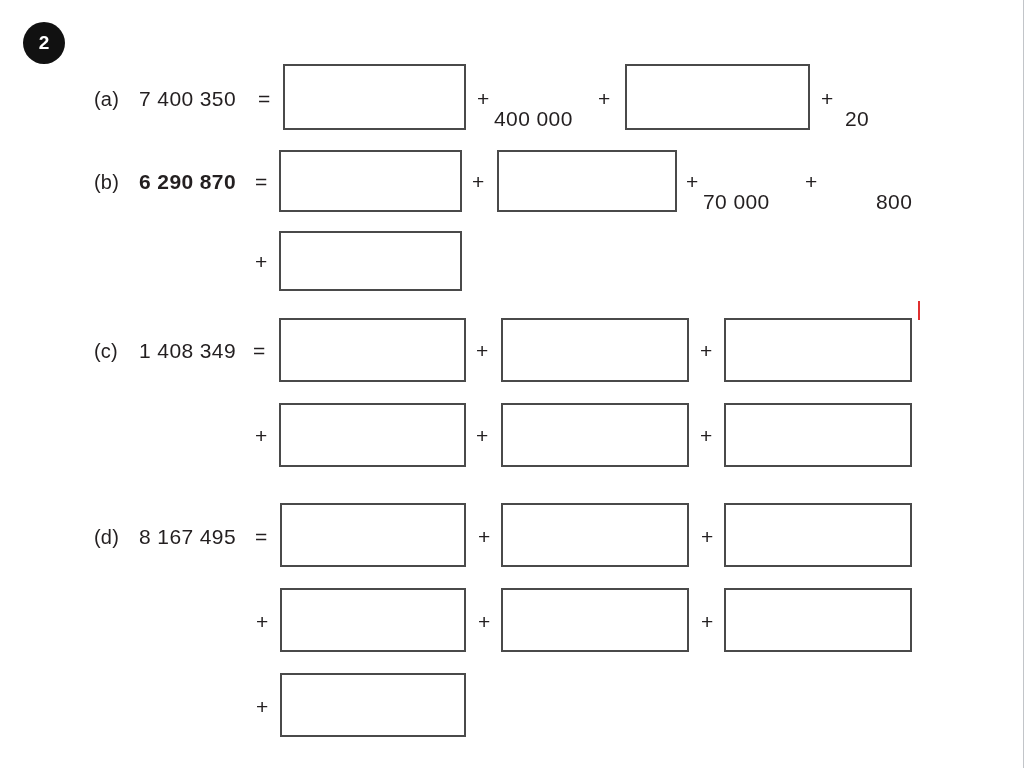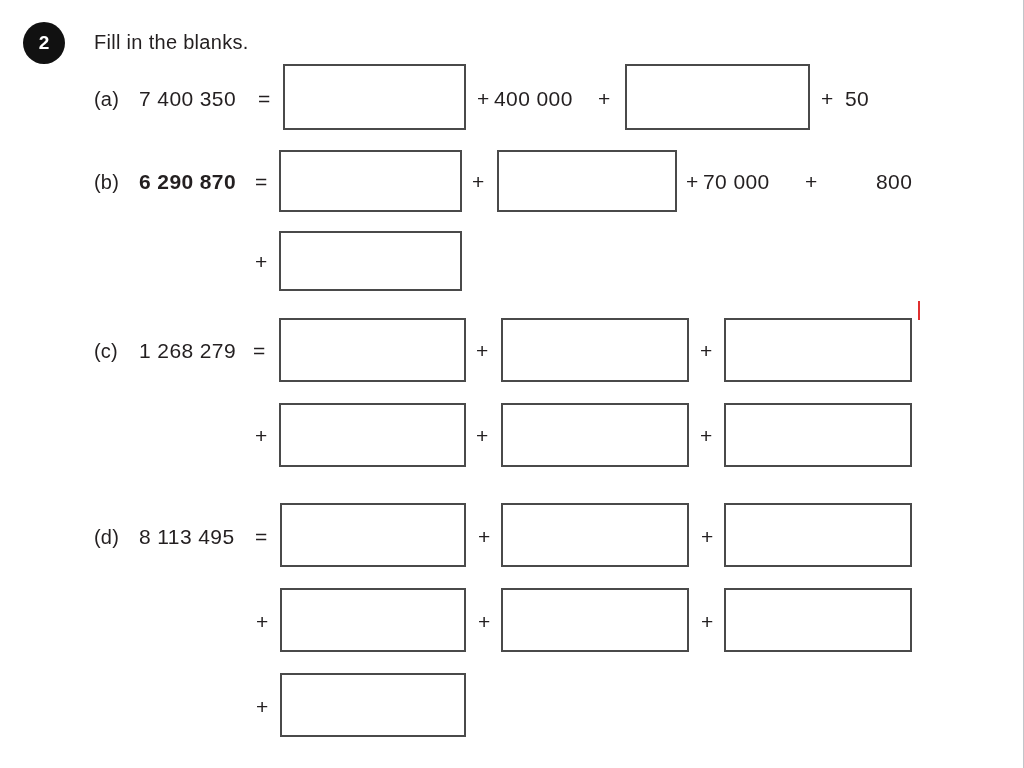--- a/index.html
+++ b/index.html
@@ -67,20 +67,21 @@
     font-size: 21px;
     color: #231f20;
     white-space: nowrap;
   }
   .term {
     position: absolute;
     font-size: 21px;
     color: #231f20;
     white-space: nowrap;
     letter-spacing: 0.4px;
+    margin-top: 20px;
   }
 
   
   .abox {
     position: absolute;
     background: #ffffff;
     border: 2px solid #4a4a4a;
     box-sizing: border-box;
   }
 
@@ -91,70 +92,69 @@
     width: 2px;
   }
 </style>
 </head>
 <body>
 
 <div id="page">
 
   <div class="qbadge">2</div>
 
-  <div class="qprompt">Fill in the blanks.</div>
 
   <div class="lbl" style="left:94px; top:88px;">(a)</div>
   <div class="num" style="left:139px; top:87px;">7 400 350</div>
   <div class="op" style="left:258px; top:87px;">=</div>
 
   <div class="abox" style="left:283px; top:64px; width:183px; height:66px;"></div>
   <div class="op" style="left:477px; top:87px;">+</div>
   <div class="term" style="left:494px; top:87px;">400 000</div>
   <div class="op" style="left:598px; top:87px;">+</div>
   <div class="abox" style="left:625px; top:64px; width:185px; height:66px;"></div>
   <div class="op" style="left:821px; top:87px;">+</div>
-  <div class="term" style="left:845px; top:87px;">50</div>
+  <div class="term" style="left:845px; top:87px;">20</div>
 
   <div class="lbl" style="left:94px; top:171px;">(b)</div>
   <div class="num" style="left:139px; top:170px;font-weight:bold;">6 290 870</div>
   <div class="op" style="left:255px; top:170px;">=</div>
 
   <div class="abox" style="left:279px; top:150px; width:183px; height:62px;"></div>
   <div class="op" style="left:472px; top:170px;">+</div>
   <div class="abox" style="left:497px; top:150px; width:180px; height:62px;"></div>
   <div class="op" style="left:686px; top:170px;">+</div>
   <div class="term" style="left:703px; top:170px;">70 000</div>
   <div class="op" style="left:805px; top:170px;">+</div>
   <div class="term" style="left:876px; top:170px;">800</div>
 
   <div class="op" style="left:255px; top:250px;">+</div>
   <div class="abox" style="left:279px; top:231px; width:183px; height:60px;"></div>
 
   <div class="lbl" style="left:94px; top:340px;">(c)</div>
-  <div class="num" style="left:139px; top:339px;">1 268 279</div>
+  <div class="num" style="left:139px; top:339px;">1 408 349</div>
   <div class="op" style="left:253px; top:339px;">=</div>
 
   <div class="abox" style="left:279px; top:318px; width:187px; height:64px;"></div>
   <div class="op" style="left:476px; top:339px;">+</div>
   <div class="abox" style="left:501px; top:318px; width:188px; height:64px;"></div>
   <div class="op" style="left:700px; top:339px;">+</div>
   <div class="abox" style="left:724px; top:318px; width:188px; height:64px;"></div>
 
   <div class="op" style="left:255px; top:424px;">+</div>
   <div class="abox" style="left:279px; top:403px; width:187px; height:64px;"></div>
   <div class="op" style="left:476px; top:424px;">+</div>
   <div class="abox" style="left:501px; top:403px; width:188px; height:64px;"></div>
   <div class="op" style="left:700px; top:424px;">+</div>
   <div class="abox" style="left:724px; top:403px; width:188px; height:64px;"></div>
 
   <div class="redmark" style="left:918px; top:301px; height:19px;"></div>
 
   <div class="lbl" style="left:94px; top:526px;">(d)</div>
-  <div class="num" style="left:139px; top:525px;">8 113 495</div>
+  <div class="num" style="left:139px; top:525px;">8 167 495</div>
   <div class="op" style="left:255px; top:525px;">=</div>
 
   <div class="abox" style="left:280px; top:503px; width:186px; height:64px;"></div>
   <div class="op" style="left:478px; top:525px;">+</div>
   <div class="abox" style="left:501px; top:503px; width:188px; height:64px;"></div>
   <div class="op" style="left:701px; top:525px;">+</div>
   <div class="abox" style="left:724px; top:503px; width:188px; height:64px;"></div>
 
   <div class="op" style="left:256px; top:610px;">+</div>
   <div class="abox" style="left:280px; top:588px; width:186px; height:64px;"></div>

